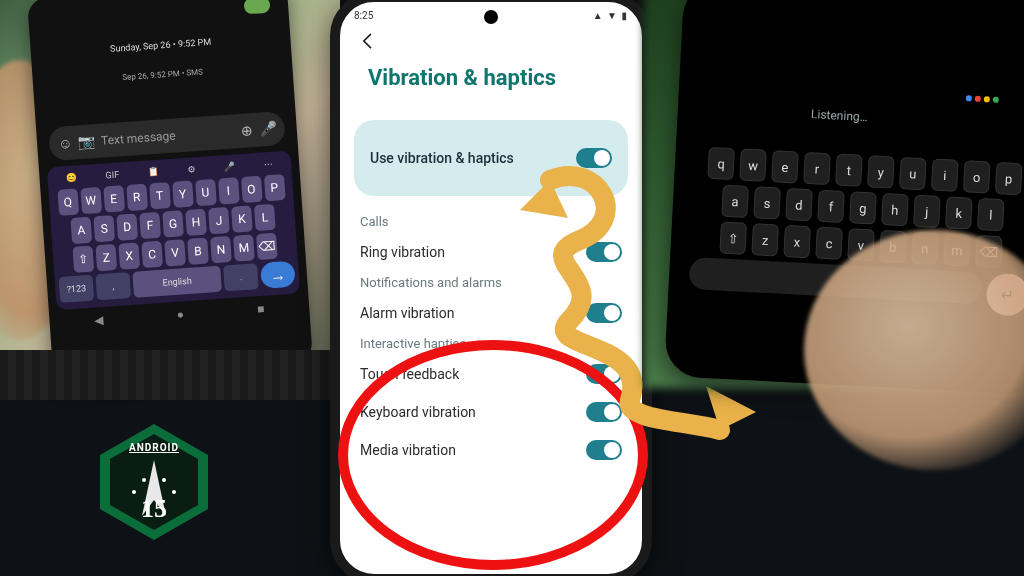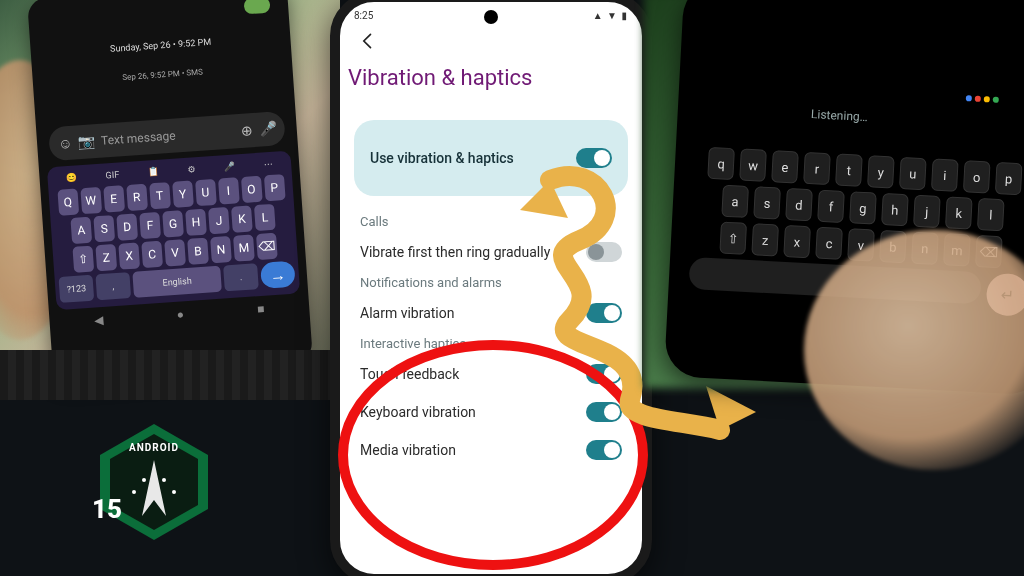--- a/index.html
+++ b/index.html
@@ -32,21 +32,21 @@
 
   .laptop { position:absolute; left:0; top:350px; width:340px; height:50px; background: repeating-linear-gradient(90deg,#1a1a1a 0 8px,#222 8px 16px); }
 
   
   .center-phone { position:absolute; left:330px; top:-8px; width:322px; height:592px; background:#fff; border:10px solid #1a1a1a; border-radius:44px; box-shadow: 0 8px 30px rgba(0,0,0,.6); overflow:hidden; }
   .punch { position:absolute; left:50%; top:8px; transform:translateX(-50%); width:14px; height:14px; background:#000; border-radius:50%; }
   .statusbar { display:flex; justify-content:space-between; padding:8px 14px 0; font-size:10px; color:#333;}
   .statusbar .right{letter-spacing:1px;}
   .back-row { padding: 10px 18px 0;}
   .back-row svg { width:20px;height:20px;}
-  .title { font-size:22px; font-weight:400; color:#701a75; padding: 10px 8px 14px;}
+  .title { font-size:22px; font-weight:700; color:#0f766e; padding: 10px 28px 14px;}
   .master-card { margin: 16px 14px 14px; padding:28px 16px; background:#d5ecef; border-radius:20px; display:flex; align-items:center; justify-content:space-between;}
   .master-card .lbl{ font-size:14px; color:#163138; font-weight:500;}
   .section-hdr { font-size:13px; color:#6b7a7e; padding: 4px 20px; }
   .row { display:flex; align-items:center; justify-content:space-between; padding: 9px 20px; }
   .row .lbl { font-size:14px; color:#2b2b2b;}
   .toggle { width:36px; height:20px; border-radius:12px; position:relative; }
   .toggle.on { background:#1f7f8c; }
   .toggle.on::after{ content:""; position:absolute; right:2px; top:2px; width:16px; height:16px; background:#fff; border-radius:50%; }
   .toggle.off { background:#d0d6d8; }
   .toggle.off::after{ content:""; position:absolute; left:2px; top:2px; width:16px; height:16px; background:#8a9498; border-radius:50%; }
@@ -71,22 +71,22 @@
   .rp-row{display:flex;justify-content:center;gap:6px;margin:5px 0;}
   .rp-row span{width:26px;height:32px;background:#1f1f1f;border-radius:6px;color:#ddd;font-size:13px;display:flex;align-items:center;justify-content:center;border:1px solid #333;}
   .rp-bottom{display:flex;gap:6px;margin:5px 0;}
   .rp-bottom .wide{flex:1;height:32px;background:#1f1f1f;border-radius:16px;}
   .rp-bottom .enter{width:42px;height:42px;background:#e6c6cf;border-radius:50%;display:flex;align-items:center;justify-content:center;color:#333;}
   .hand-right { position:absolute; right:-40px; top:230px; width:260px; height:240px; background: radial-gradient(ellipse at 40% 40%, #e8c9a8 0%, #caa07a 55%, transparent 78%); border-radius:50%; filter:blur(2px); opacity:.85;}
 
   
   .badge { position:absolute; left:92px; top:420px; width:124px; height:124px; }
   .badge svg{width:100%;height:100%;}
-  .badge-txt1{position:absolute;left:0;right:0;top:22px;text-align:center;color:#fff;font-size:10px;font-weight:700;letter-spacing:1px;}
-  .badge-txt2{position:absolute;left:0;right:0;top:74px;color:#fff;font-size:26px;font-weight:800;}
+  .badge-txt1{position:absolute;left:0;right:0;top:22px;text-align:center;color:#fff;font-size:10px;font-weight:700;letter-spacing:1px;text-decoration:underline;}
+  .badge-txt2{position:absolute;left:0;right:0;top:74px;text-align:center;color:#fff;font-size:26px;font-weight:800;font-family:Liberation Serif, serif;}
 </style>
 </head>
 <body>
 
 <div class="left-panel"></div>
 <div class="hand-left"></div>
 <div class="left-phone">
   <div class="left-bubble"></div>
   <div class="left-msgbar">Sunday, Sep 26 • 9:52 PM</div>
   <div class="left-timestamp">Sep 26, 9:52 PM • SMS</div>
@@ -168,22 +168,22 @@
       </svg>
   </div>
   <div class="title">Vibration &amp; haptics</div>
   <div class="master-card">
     <span class="lbl">Use vibration &amp; haptics</span>
     <span class="toggle on"></span>
   </div>
   <div id="sections">
       <div class="section-hdr">Calls</div>
       <div class="row">
-        <span class="lbl">Vibrate first then ring gradually</span>
-        <span class="toggle off"></span>
+        <span class="lbl">Ring vibration</span>
+        <span class="toggle on"></span>
       </div>
       <div class="section-hdr">Notifications and alarms</div>
       <div class="row">
         <span class="lbl">Alarm vibration</span>
         <span class="toggle on"></span>
       </div>
       <div class="section-hdr">Interactive haptics</div>
       <div class="row">
         <span class="lbl">Touch feedback</span>
         <span class="toggle on"></span>

